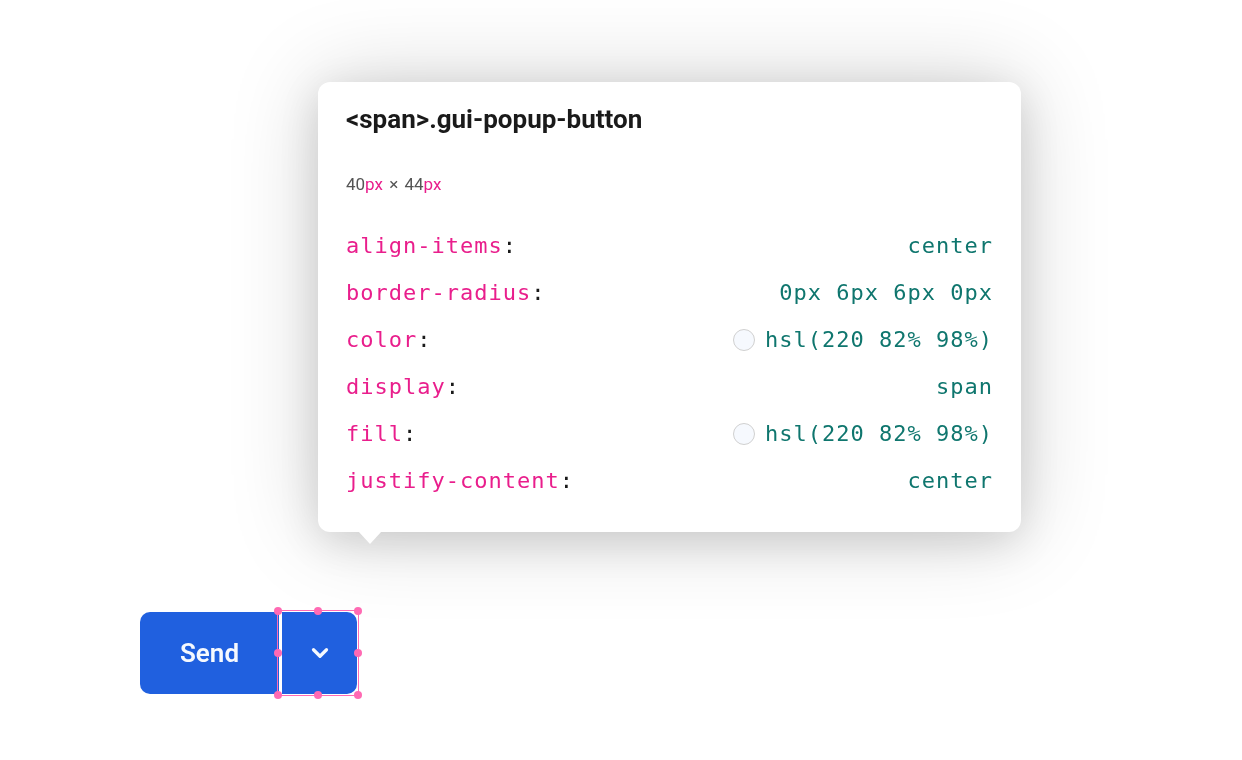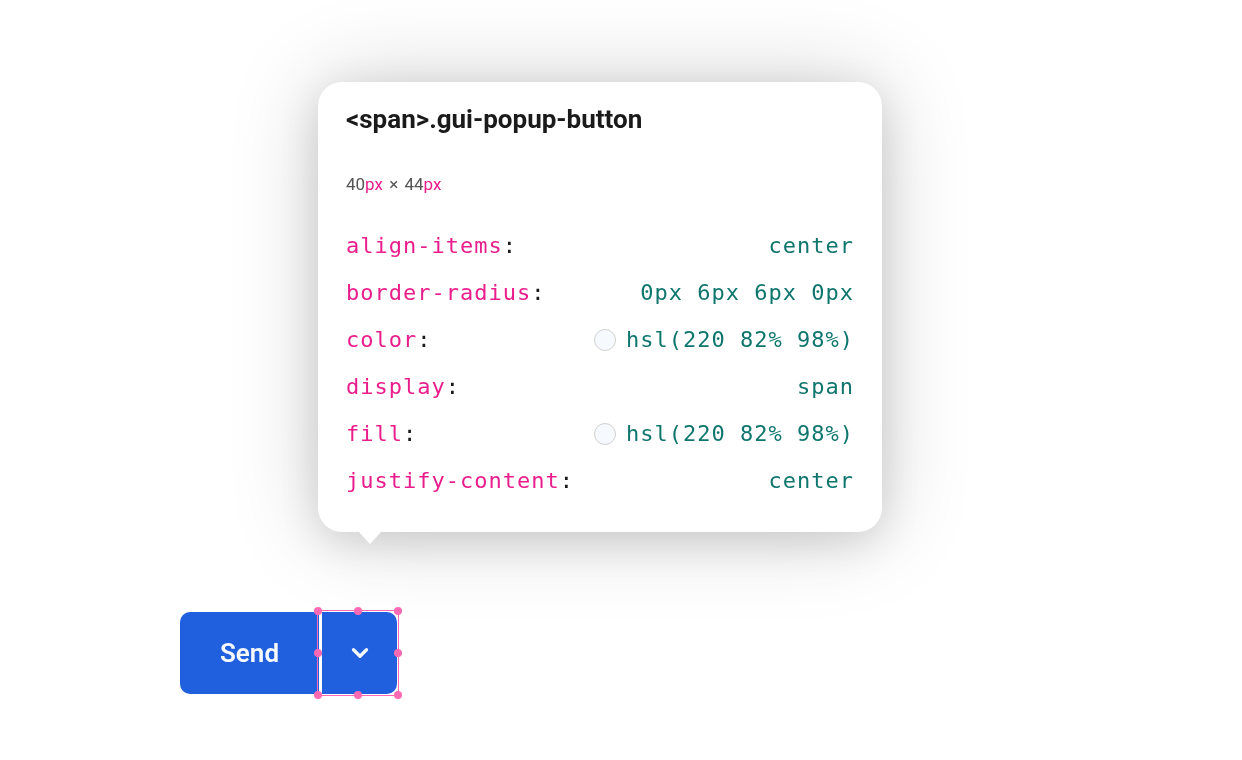--- a/index.html
+++ b/index.html
@@ -13,23 +13,23 @@
       background: #ffffff;
       width: 1242px;
       height: 760px;
       position: relative;
     }
     
     .tooltip {
       position: absolute;
       left: 318px;
       top: 82px;
-      width: 564px;
+      width: 703px;
       background: #ffffff;
-      border-radius: 24px;
+      border-radius: 12px;
       box-shadow: 0 0 90px rgba(0, 0, 0, 0.18), 0 10px 40px rgba(0,0,0,0.12);
       padding: 22px 28px 28px 28px;
     }
     
     .tooltip-arrow {
       position: absolute;
       bottom: -12px;
       left: 40px;
       width: 0;
       height: 0;
@@ -106,21 +106,20 @@
       background: hsl(220, 82%, 98%);
       border: 1.5px solid #d0d0d0;
     }
     
     .button-group {
       position: absolute;
       left: 140px;
       top: 612px;
       display: flex;
       height: 82px;
-      margin-left: 40px;
     }
     
     .btn-send {
       background: hsl(220, 75%, 50%);
       color: hsl(220, 82%, 98%);
       border: none;
       border-radius: 10px 0 0 10px;
       padding: 0 40px;
       font-size: 26px;
       font-weight: 600;

